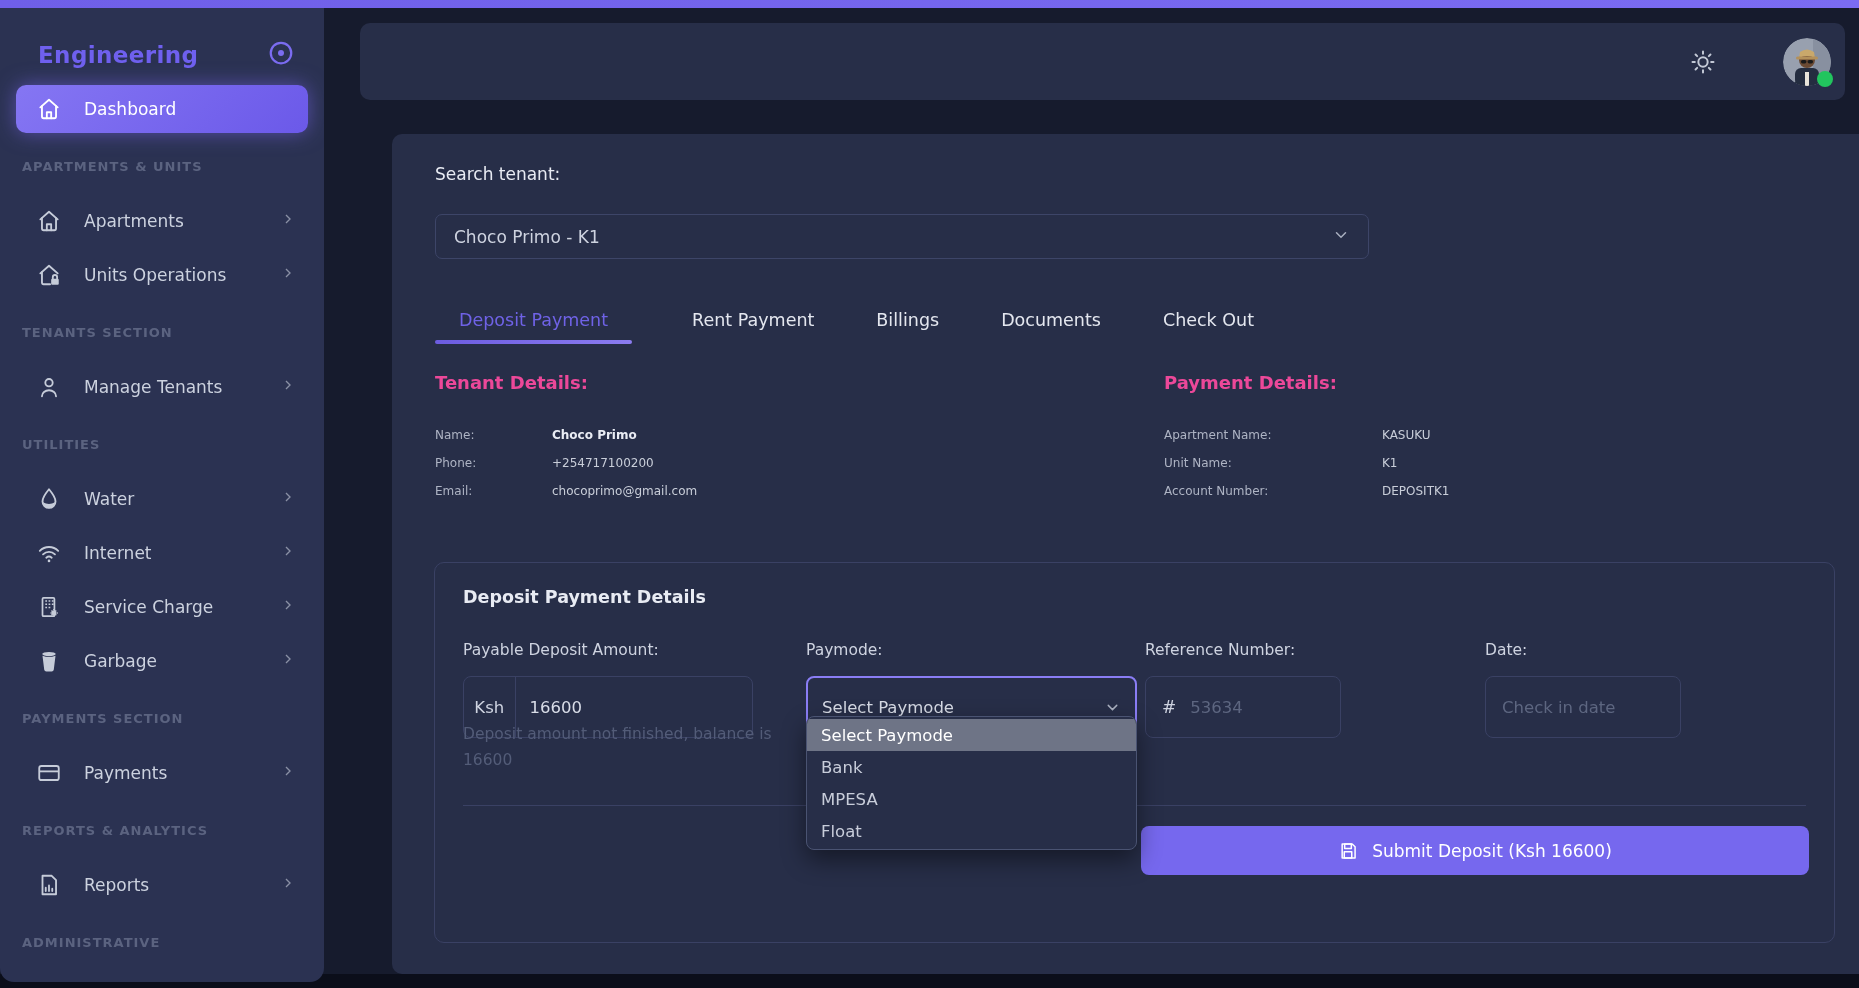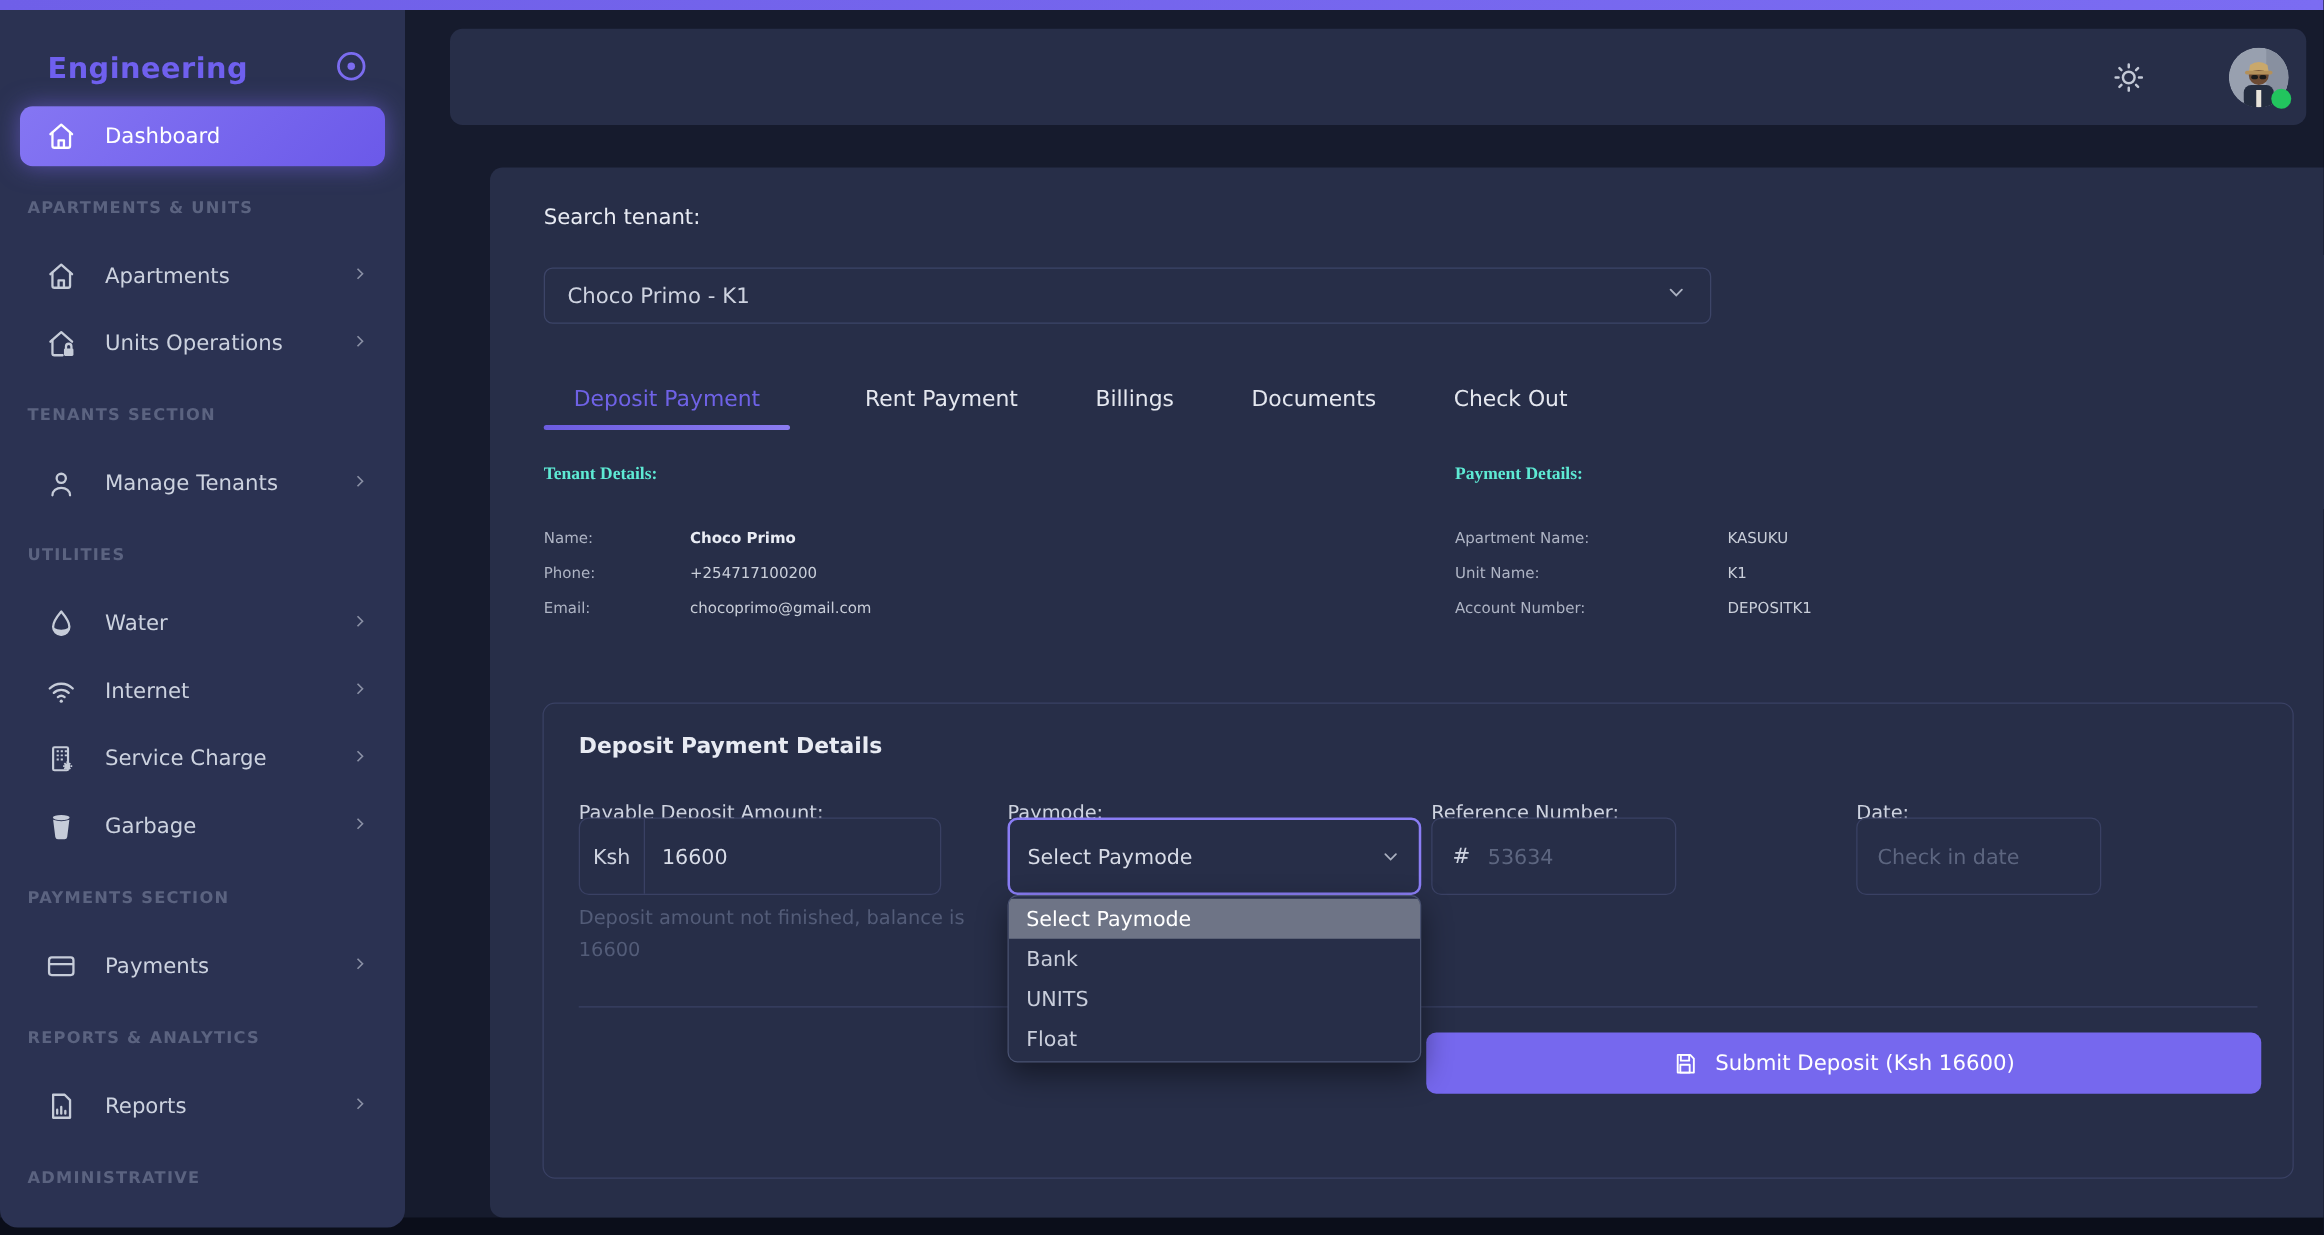--- a/index.html
+++ b/index.html
@@ -49,34 +49,34 @@
 
   .tabs { position:absolute; left:43px; top:172px; display:flex; gap:58px; }
   .tab { color:#e4e7ef; font-size:17.5px; font-weight:500; padding:4px 2px 14px; cursor:pointer; position:relative; }
   .tab.active { color:#6f62e6; padding:4px 24px 14px; }
   .tab.active::after { content:""; position:absolute; left:0; right:0; bottom:0; height:4px; border-radius:3px;
                        background:linear-gradient(90deg,#6c5ce0,#8b7cf0); }
 
   .details-col { position:absolute; top:238px; }
   .details-col.left { left:43px; }
   .details-col.right { left:772px; }
-  .details-title { color:#5eead4; font-size:14px; font-weight:700; margin-bottom:28px;font-family:Liberation Serif, serif; }
+  .details-title { color:#ec4899; font-size:18px; font-weight:700; margin-bottom:28px; }
   .detail-row { display:flex; font-size:12px; line-height:28px; }
   .detail-row .dlabel { color:#aeb4c4; }
   .details-col.left .dlabel { width:117px; }
   .details-col.right .dlabel { width:218px; }
   .detail-row .dvalue { color:#c9ced9; }
   .detail-row.strong .dvalue { color:#e9ecf4; font-weight:700; }
 
   
   .deposit-card { position:absolute; left:42px; top:428px; width:1401px; height:381px;
                   border:1px solid #3a4164; border-radius:10px; background:#272e48; }
   .deposit-title { position:absolute; left:28px; top:24px; color:#e8ebf3; font-size:17.5px; font-weight:600; }
   .f-label { position:absolute; top:78px; color:#ced3e0; font-size:15.5px; }
-  .f-field { position:absolute; top:91px; height:62px; border:1px solid #3a4164; border-radius:8px;
+  .f-field { position:absolute; top:113px; height:62px; border:1px solid #3a4164; border-radius:8px;
              display:flex; align-items:center; background:#272e48; font-size:16.5px; }
   .prefix-seg { width:64px; text-align:center; color:#ced3e0; border-right:1px solid #3a4164;
                 align-self:stretch; display:flex; align-items:center; justify-content:center; }
   .f-field input { background:transparent; border:none; outline:none; color:#d9dde8; font-size:16.5px;
                    font-family:inherit; padding:0 14px; width:100%; }
   .f-field input::placeholder { color:#5d6680; }
   .helper { position:absolute; left:28px; top:158px; width:320px; color:#535c78; font-size:15.5px; line-height:26px; }
 
   .paymode-select { left:371px; width:331px; border:2px solid #8a7df5; border-radius:8px; padding:0 14px;
                     color:#d7dbe6; cursor:pointer; justify-content:space-between; }
@@ -383,21 +383,21 @@
         <span style="color:#aab0c0; display:flex;">
           <svg width="17" height="17" viewBox="0 0 24 24" fill="none" stroke="currentColor" stroke-width="2" stroke-linecap="round">
               <polyline points="6 9 12 15 18 9"></polyline>
             </svg>
         </span>
       </div>
 
       <div class="dropdown">
         <div class="option highlight">Select Paymode</div>
         <div class="option">Bank</div>
-        <div class="option">UNITS</div>
+        <div class="option">MPESA</div>
         <div class="option">Float</div>
       </div>
 
       <div class="f-field ref-group">
         <span class="hash">#</span>
         <input type="text" placeholder="53634" style="">
       </div>
 
       <div class="f-field date-input">
         <input type="text" placeholder="Check in date" style="">

